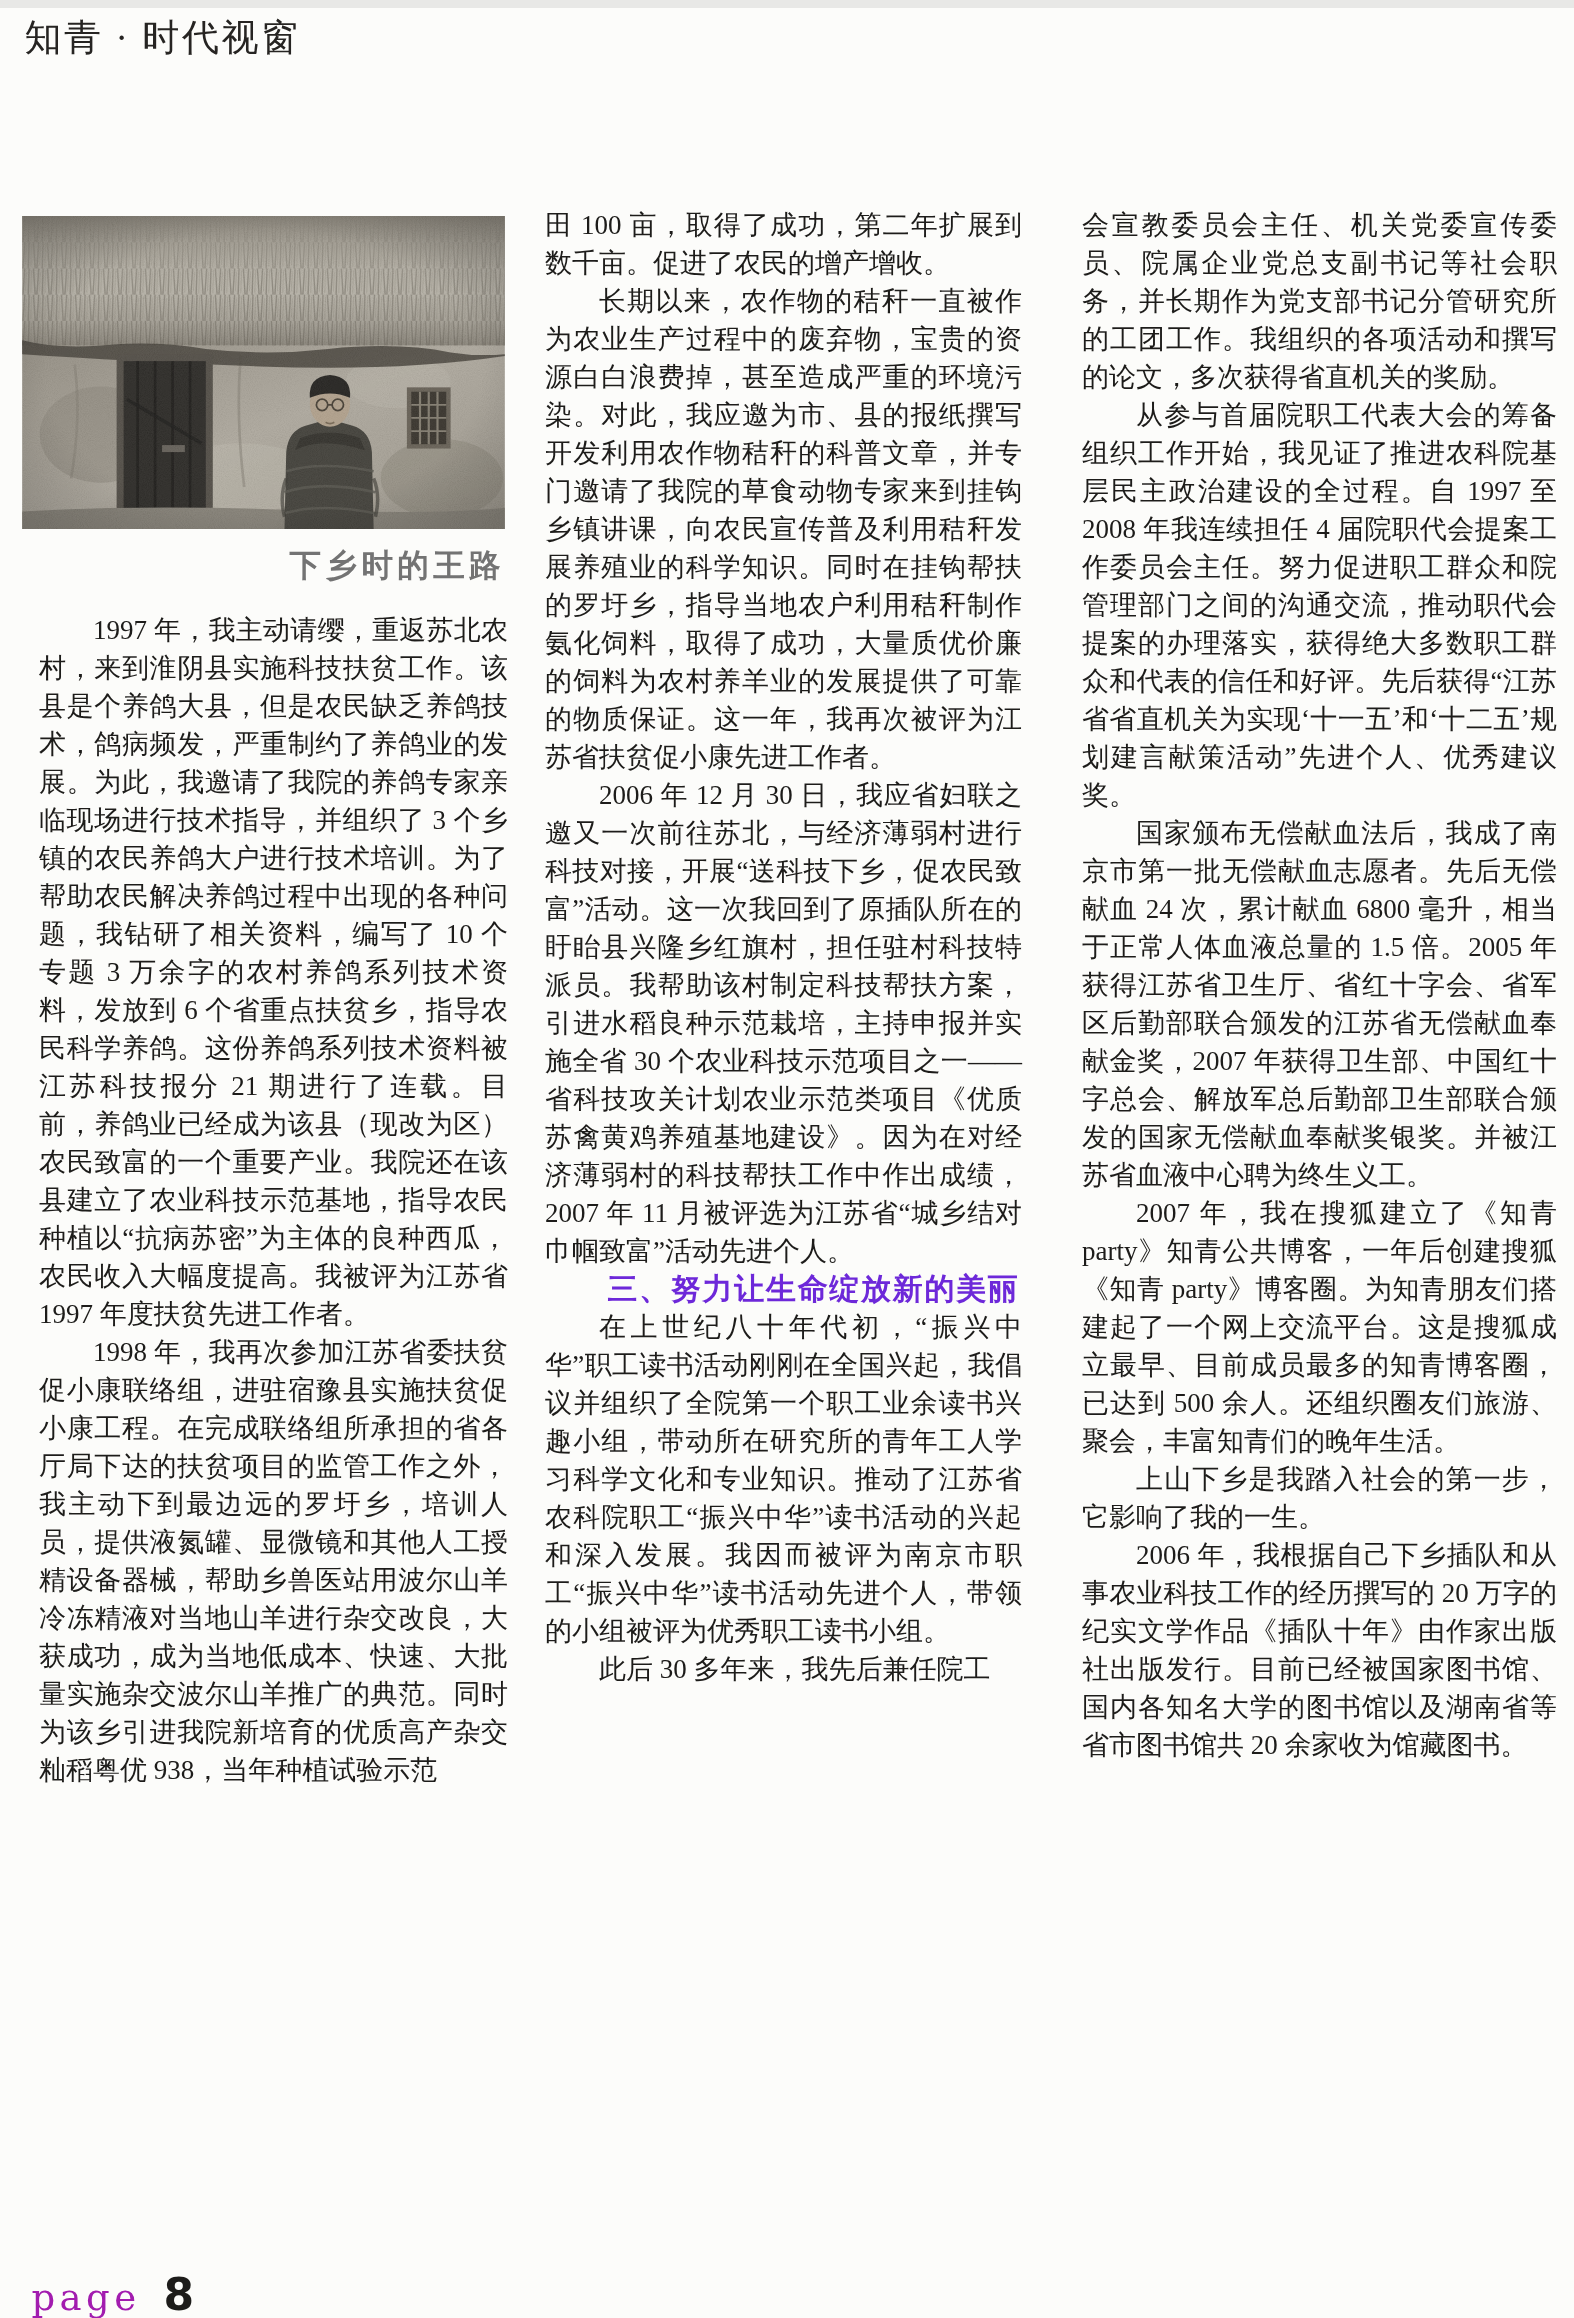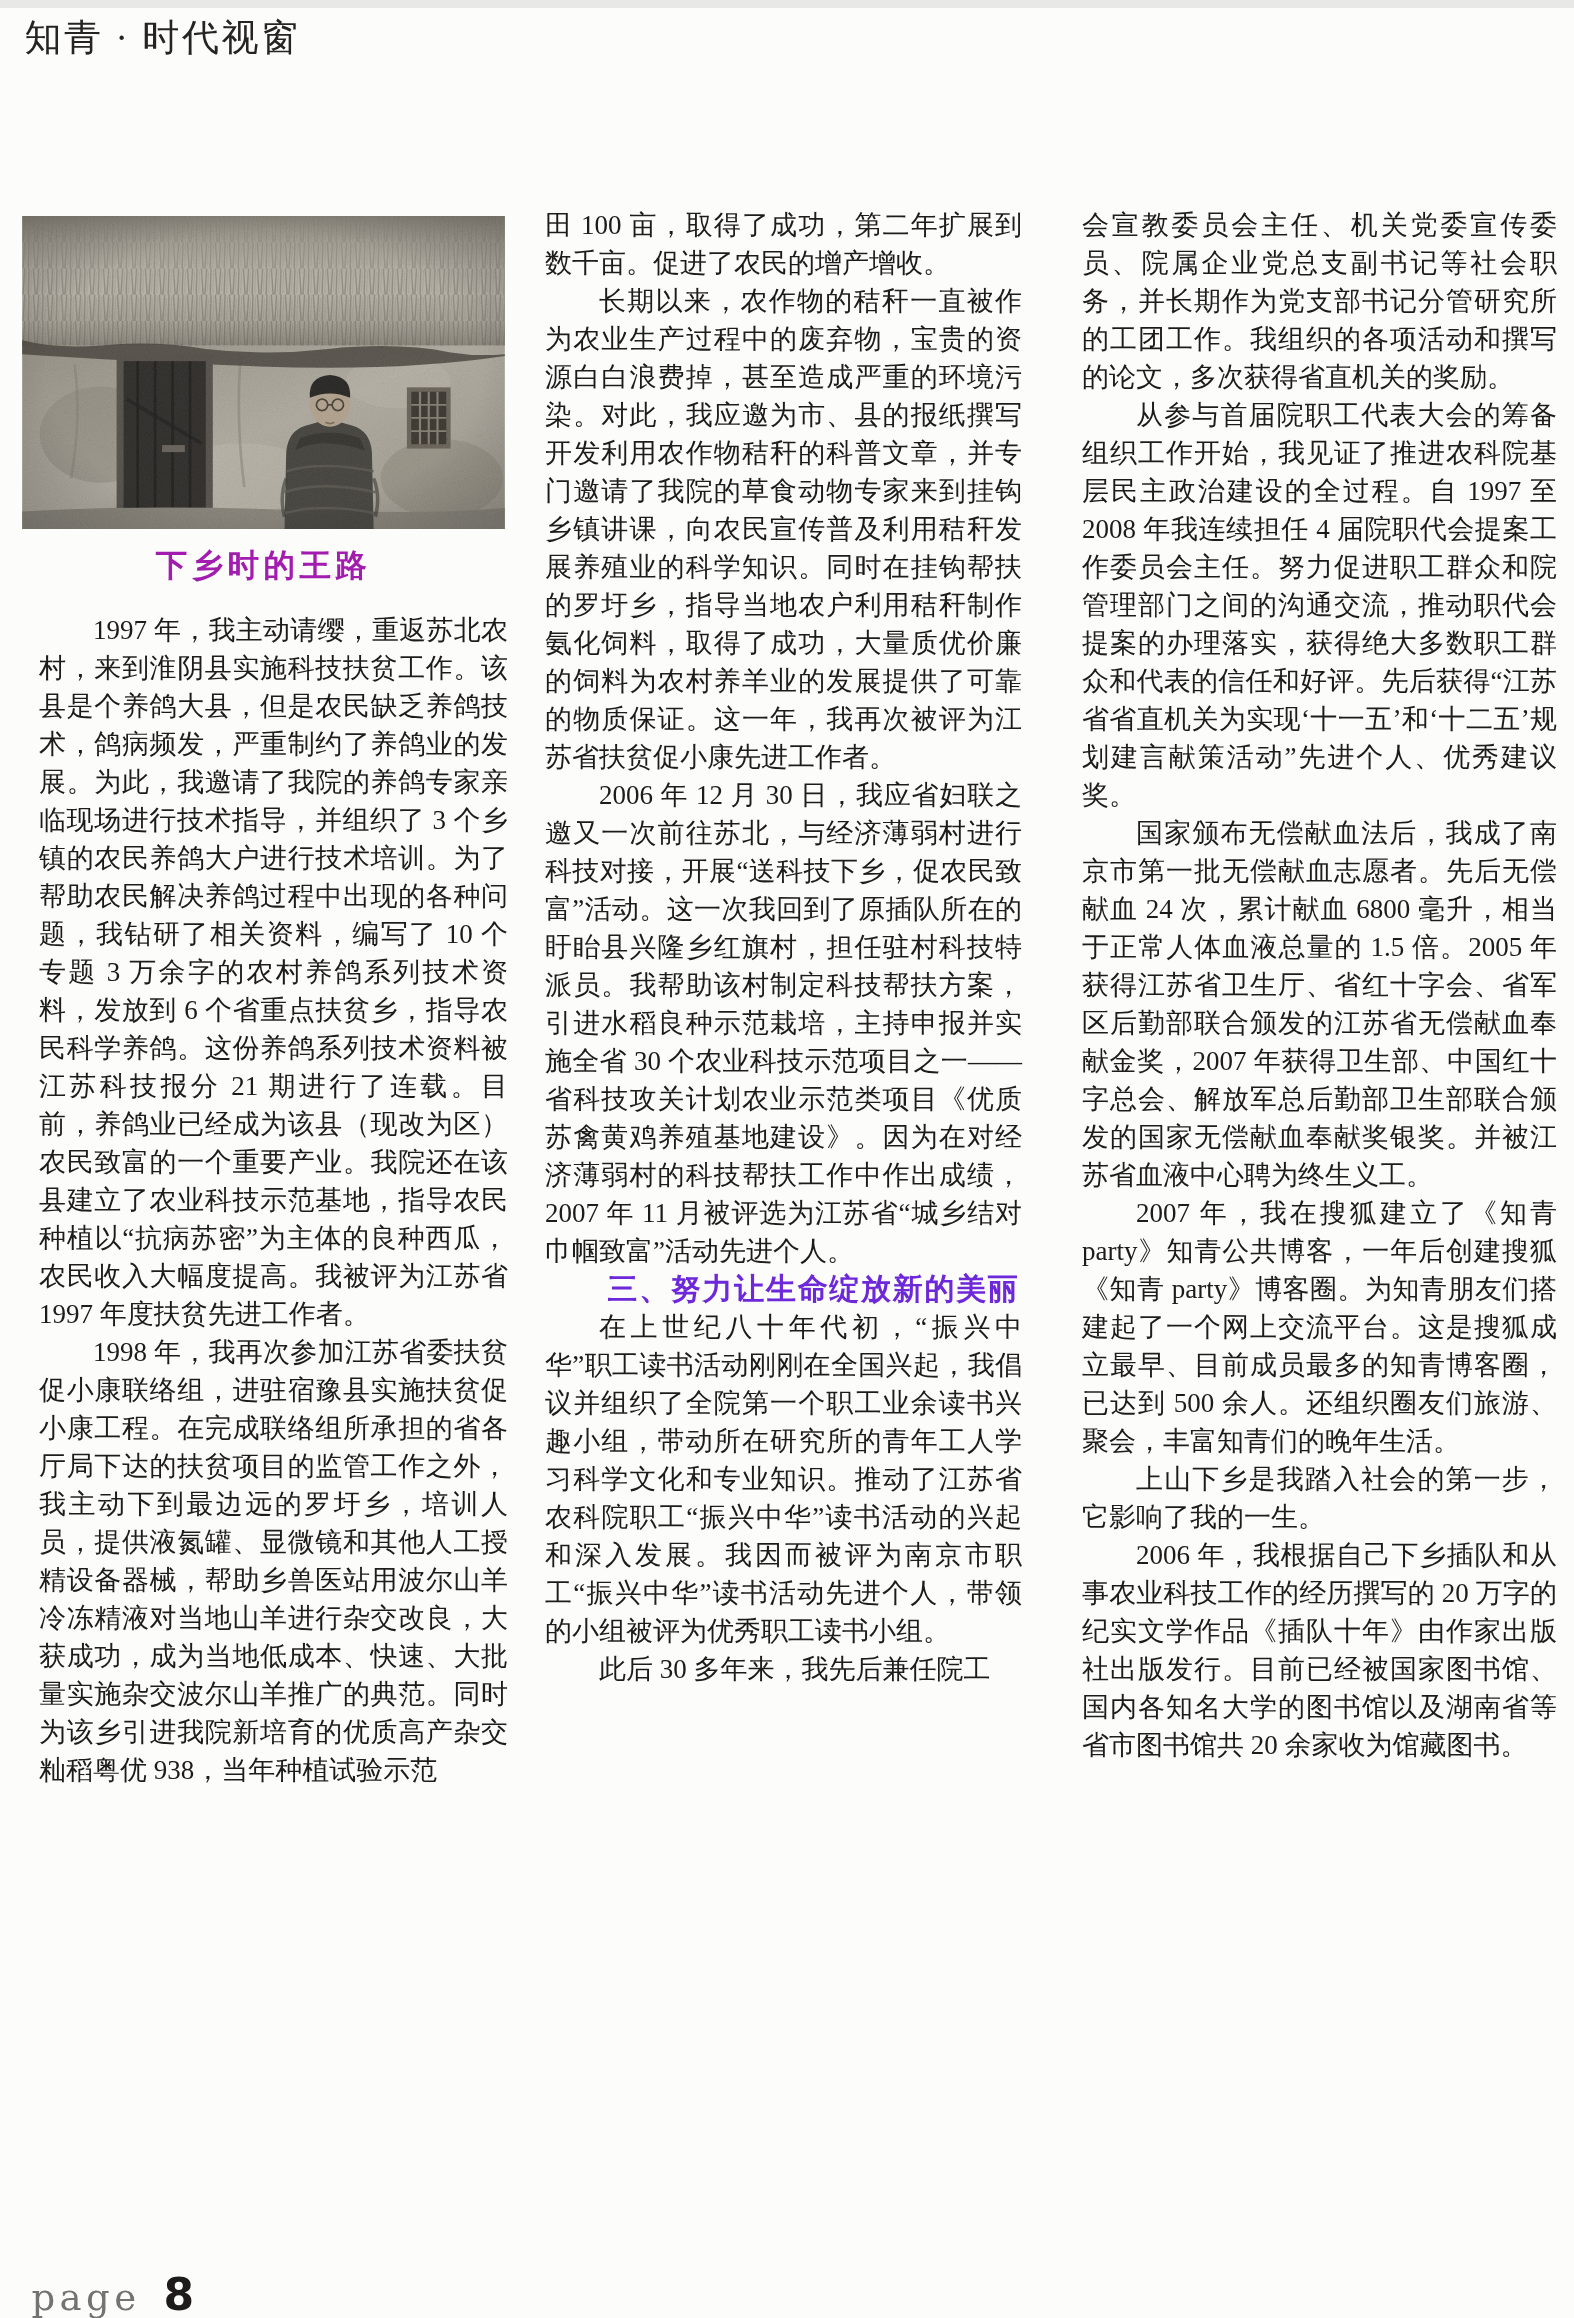--- a/index.html
+++ b/index.html
@@ -18,24 +18,24 @@
     position:absolute; left:24.5px; top:5.2px;
     font-size:37px; letter-spacing:2.6px;
     color:#262422;
     font-family:"Liberation Serif","DejaVu Serif",serif;
   }
 
   
   .figure { position:absolute; left:22px; top:208px; width:483px; }
   .photo-frame { width:483px; height:313px; display:block; }
   .caption {
-    margin-top:15.7px; text-align:center;
+    margin-top:15.7px; text-align:right;
     font-family:"Liberation Sans","DejaVu Sans",sans-serif;
     font-weight:600; font-size:31.5px; letter-spacing:4.4px;
-    color:#a21caf;
+    color:#737373;
   }
 
   
   .col {
     position:absolute;
     font-size:27px; line-height:38px;
     text-align:justify;
     color:#1d1c1a;
   }
   .col p { margin:0; text-indent:2em; }
@@ -57,21 +57,21 @@
     font-style:italic;
     padding-top:15.7px; padding-right:3.5px;
   }
 
   
   .footer {
     position:absolute; left:31.5px; top:2261px;
     display:flex; align-items:baseline; gap:23px;
   }
   .footer .label {
-    font-size:37px; letter-spacing:4.4px; color:#737373;
+    font-size:37px; letter-spacing:4.4px; color:#a21caf;
     font-family:"DejaVu Serif","Liberation Serif",serif;
   }
   .footer .num {
     font-size:44px; font-weight:700; color:#1d1c1a;
     font-family:"DejaVu Sans","Liberation Sans",sans-serif;
   }
 </style>
 </head>
 <body>
 

